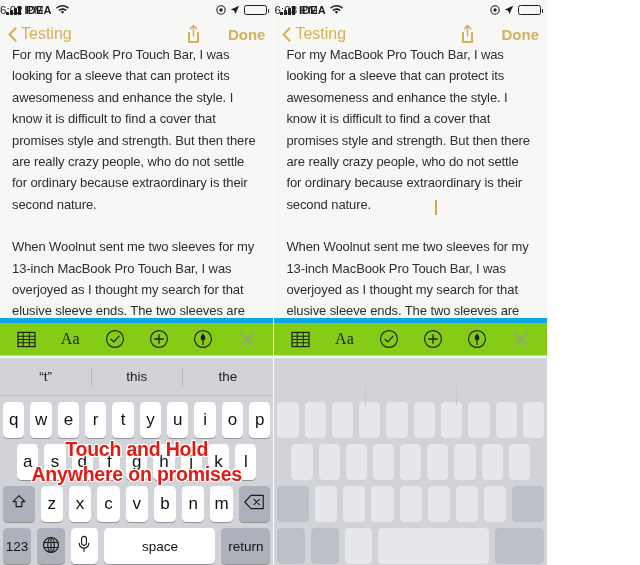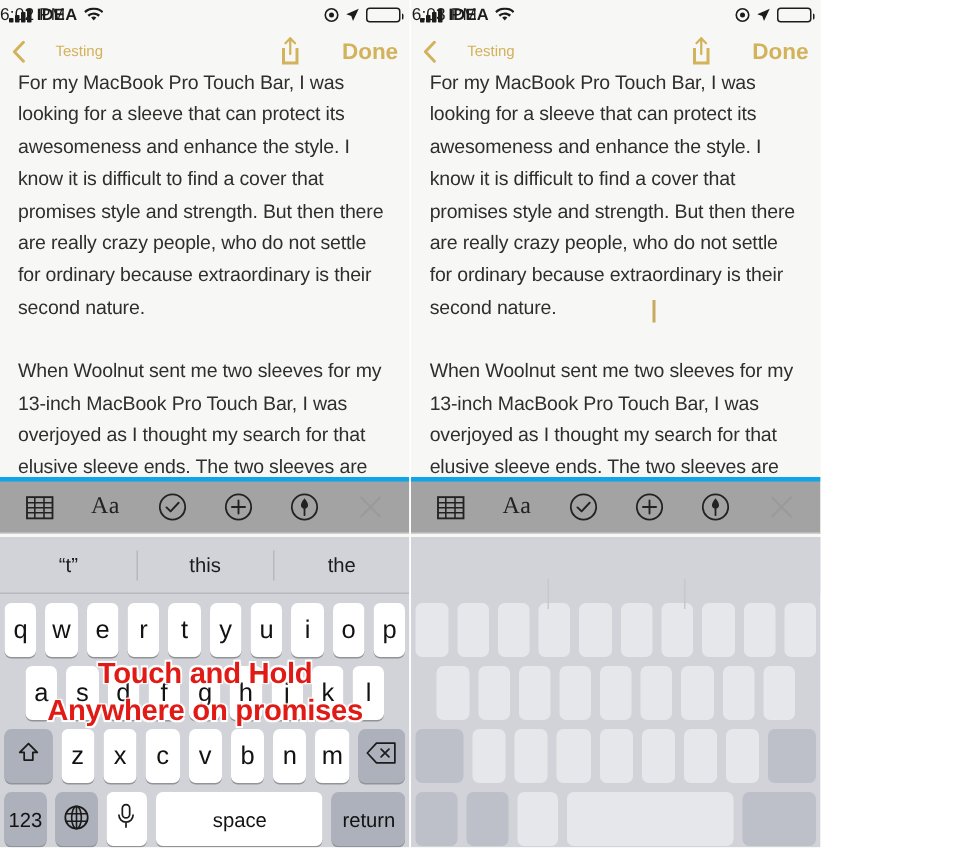--- a/index.html
+++ b/index.html
@@ -59,22 +59,22 @@
 
   
   .navbar {
     height: 28px;
     display: flex; align-items: center;
     padding: 0 8px;
     background: #f7f7f5;
     position: relative;
   }
   .back {
-    display: flex; align-items: center; gap: 20px;
-    color: #d3b25c; font-size: 10px;
+    display: flex; align-items: center; gap: 4px;
+    color: #d3b25c; font-size: 16px;
   }
   .chev {
     width: 9px; height: 15px;
   }
   .nav-right {
     margin-left: auto; display: flex; align-items: center; gap: 26px;
   }
   .share-icon { width: 17px; height: 20px; }
   .done { color: #d3b25c; font-size: 15px; font-weight: 600; }
 
@@ -101,22 +101,22 @@
     vertical-align: -2px;
     margin-left: 1px;
   }
 
   
   .note-toolbar {
     position: absolute;
     left: 0; right: 0;
     top: 318px;
     height: 38px;
-    background: #a3a3a3;
-    border-top: 3px solid #0ea5e9;
+    background: #84cc16;
+    border-top: 5px solid #0ea5e9;
     border-bottom: 1px solid #cfcfcd;
     display: flex; align-items: center;
     justify-content: space-around;
     padding: 0 4px;
   }
   .note-toolbar .ti { width: 22px; height: 22px; display:flex; align-items:center; justify-content:center; }
   .aa { font-size: 16px; color: #222; font-family: "Liberation Serif", serif; letter-spacing: .3px;}
 
   
   .keyboard {

